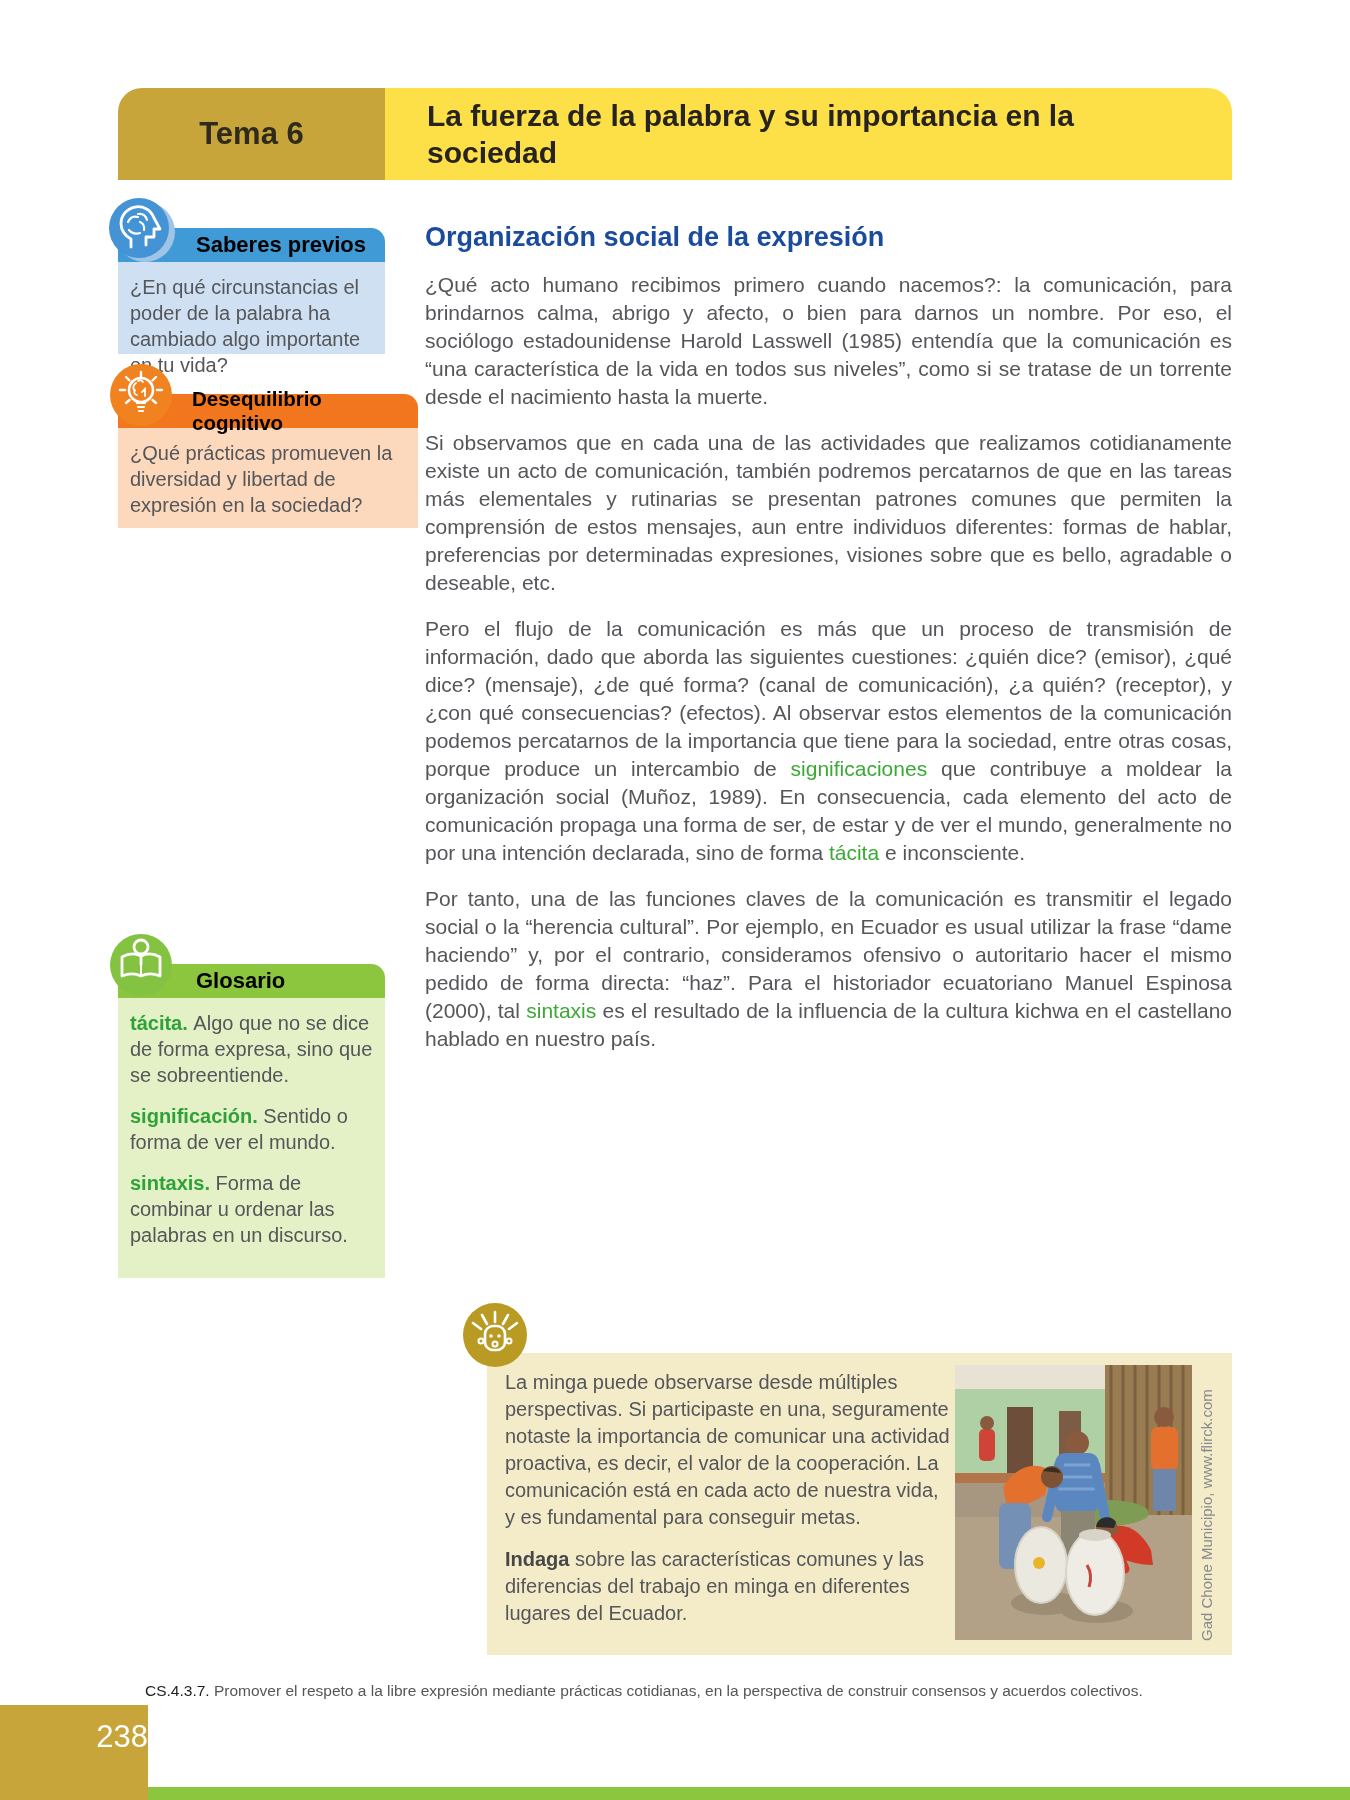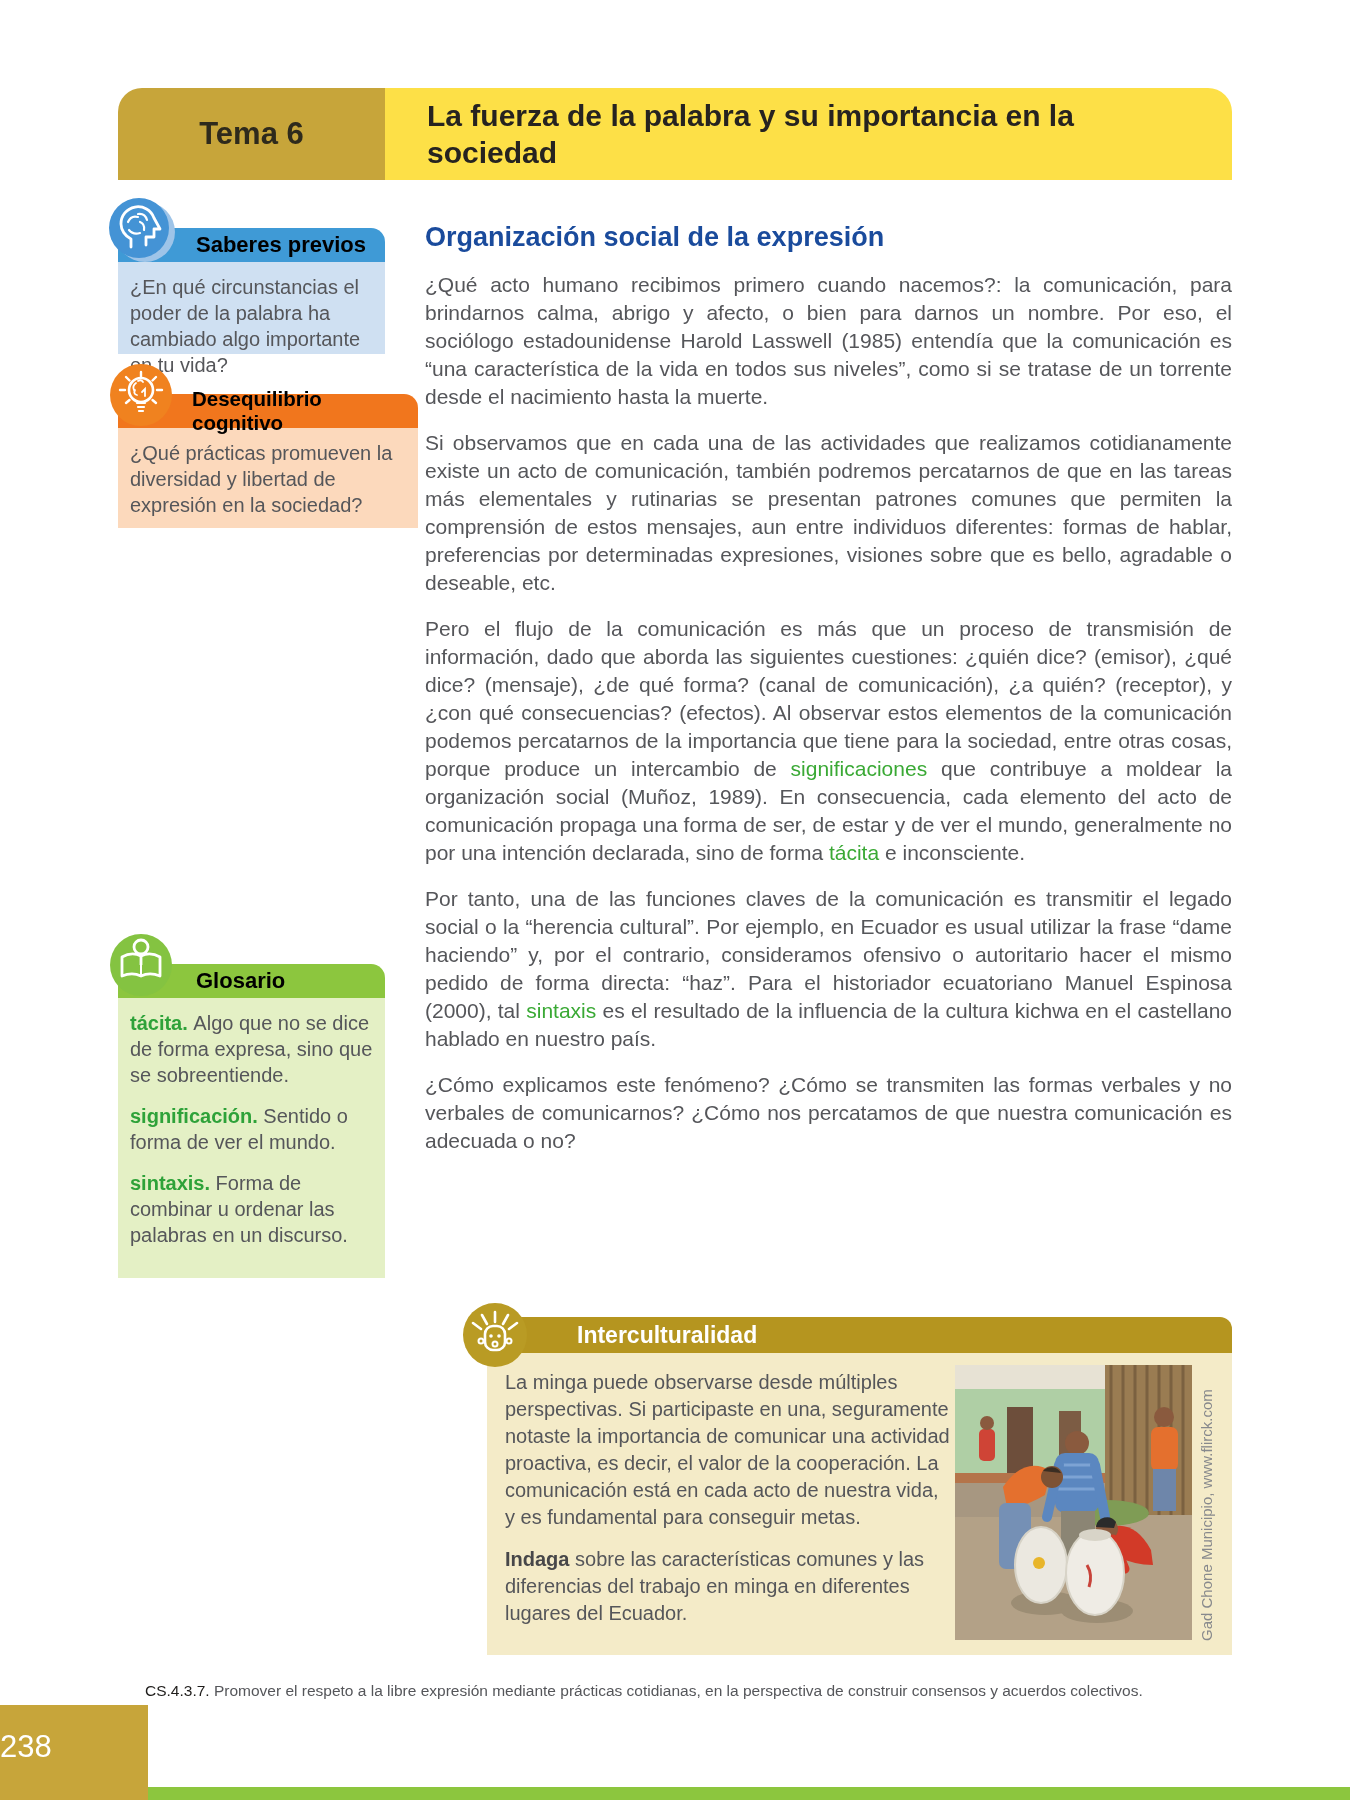--- a/index.html
+++ b/index.html
@@ -68,22 +68,22 @@
     position:absolute; left:1198px; top:1365px; height:276px; width:20px;
     writing-mode:vertical-rl; transform:rotate(180deg);
     font-size:15px; color:#87898c; white-space:nowrap;
   }
 
   
   .footer-line { position:absolute; left:145px; top:1682px; width:1095px; font-size:15.5px; color:#55565a; }
   .footer-code { font-weight:normal; color:#1f1d1b; }
   .page-num-box {
     position:absolute; left:0; top:1705px; width:148px; height:95px;
-    background:#c7a53a; box-sizing:border-box; padding-top:24px;
-    display:flex; justify-content:flex-start; color:#ffffff; font-size:31px;
+    background:#c7a53a; box-sizing:border-box; padding-top:14px;
+    display:flex; justify-content:flex-end; color:#ffffff; font-size:31px;
   }
   .bottom-bar { position:absolute; left:148px; top:1787px; width:1202px; height:13px; background:#8cc63e; }
 </style>
 </head>
 <body>
 
 <div class="page">
 
   <div class="tema-box">
     <span>Tema 6</span>
@@ -138,38 +138,34 @@
       <p class="gloss-entry"><span class="gloss-term">sintaxis. </span><span>Forma de combinar u ordenar las palabras en un discurso.</span></p>
     </div>
 
   <div class="main-col">
     <h2 class="main-heading">Organización social de la expresión</h2>
     <div>
         <p class="body-para"><span>¿Qué acto humano recibimos primero cuando nacemos?: la comunicación, para brindarnos calma, abrigo y afecto, o bien para darnos un nombre. Por eso, el sociólogo estadounidense Harold Lasswell (1985) entendía que la comunicación es “una característica de la vida en todos sus niveles”, como si se tratase de un torrente desde el nacimiento hasta la muerte.</span></p>
         <p class="body-para"><span>Si observamos que en cada una de las actividades que realizamos cotidianamente existe un acto de comunicación, también podremos percatarnos de que en las tareas más elementales y rutinarias se presentan patrones comunes que permiten la comprensión de estos mensajes, aun entre individuos diferentes: formas de hablar, preferencias por determinadas expresiones, visiones sobre que es bello, agradable o deseable, etc.</span></p>
         <p class="body-para"><span>Pero el flujo de la comunicación es más que un proceso de transmisión de información, dado que aborda las siguientes cuestiones: ¿quién dice? (emisor), ¿qué dice? (mensaje), ¿de qué forma? (canal de comunicación), ¿a quién? (receptor), y ¿con qué consecuencias? (efectos). Al observar estos elementos de la comunicación podemos percatarnos de la importancia que tiene para la sociedad, entre otras cosas, porque produce un intercambio de </span><span class="term-green">significaciones</span><span> que contribuye a moldear la organización social (Muñoz, 1989). En consecuencia, cada elemento del acto de comunicación propaga una forma de ser, de estar y de ver el mundo, generalmente no por una intención declarada, sino de forma </span><span class="term-green">tácita</span><span> e inconsciente.</span></p>
         <p class="body-para"><span>Por tanto, una de las funciones claves de la comunicación es transmitir el legado social o la “herencia cultural”. Por ejemplo, en Ecuador es usual utilizar la frase “dame haciendo” y, por el contrario, consideramos ofensivo o autoritario hacer el mismo pedido de forma directa: “haz”. Para el historiador ecuatoriano Manuel Espinosa (2000), tal </span><span class="term-green">sintaxis</span><span> es el resultado de la influencia de la cultura kichwa en el castellano hablado en nuestro país.</span></p>
-        <p class="body-para"><span>¿Cómo explicamos este fenómeno? ¿Cómo se transmiten las formas verbales y no verbales de comunicarnos? ¿Cómo nos percatamos de que nuestra comunicación es adecuada o no?</span></p>
       </div>
   </div>
 
   <div class="inter-icon">
     <svg viewBox="0 0 78 78" width="78" height="78">
       <circle cx="39" cy="39" r="32" fill="#b99b24"></circle>
       <path d="M39 26 v-10 M31 28 l-5-9 M47 28 l5-9 M25 33 l-8-6 M53 33 l8-6" stroke="#ffffff" stroke-width="2.6" stroke-linecap="round" fill="none"></path>
       <rect x="29" y="30" width="20" height="24" rx="8" fill="none" stroke="#ffffff" stroke-width="2.6"></rect>
       <circle cx="35" cy="40" r="1.8" fill="#ffffff"></circle>
       <circle cx="43" cy="40" r="1.8" fill="#ffffff"></circle>
       <circle cx="39" cy="48" r="2.5" fill="none" stroke="#ffffff" stroke-width="2"></circle>
       <circle cx="25" cy="45" r="2.5" fill="none" stroke="#ffffff" stroke-width="2"></circle>
       <circle cx="53" cy="45" r="2.5" fill="none" stroke="#ffffff" stroke-width="2"></circle>
     </svg>
-  </div>
-  <div class="inter-header">
-    <span>Interculturalidad</span>
   </div>
   <div class="inter-body">
     <div class="inter-text">La minga puede observarse desde múltiples perspectivas. Si participaste en una, seguramente notaste la importancia de comunicar una actividad proactiva, es decir, el valor de la cooperación. La comunicación está en cada acto de nuestra vida, y es fundamental para conseguir metas.</div>
     <div class="inter-task"><span class="bold-dark">Indaga</span><span> sobre las características comunes y las diferencias del trabajo en minga en diferentes lugares del Ecuador.</span></div>
     <div class="inter-photo">
       <svg viewBox="0 0 237 275" width="237" height="275">
         <rect width="237" height="275" fill="#b3a187"></rect>
         <rect x="0" y="0" width="150" height="118" fill="#afcfa5"></rect>
         <rect x="0" y="0" width="150" height="24" fill="#e7e2d4"></rect>
         <rect x="52" y="42" width="26" height="66" fill="#6d4e3b"></rect>

